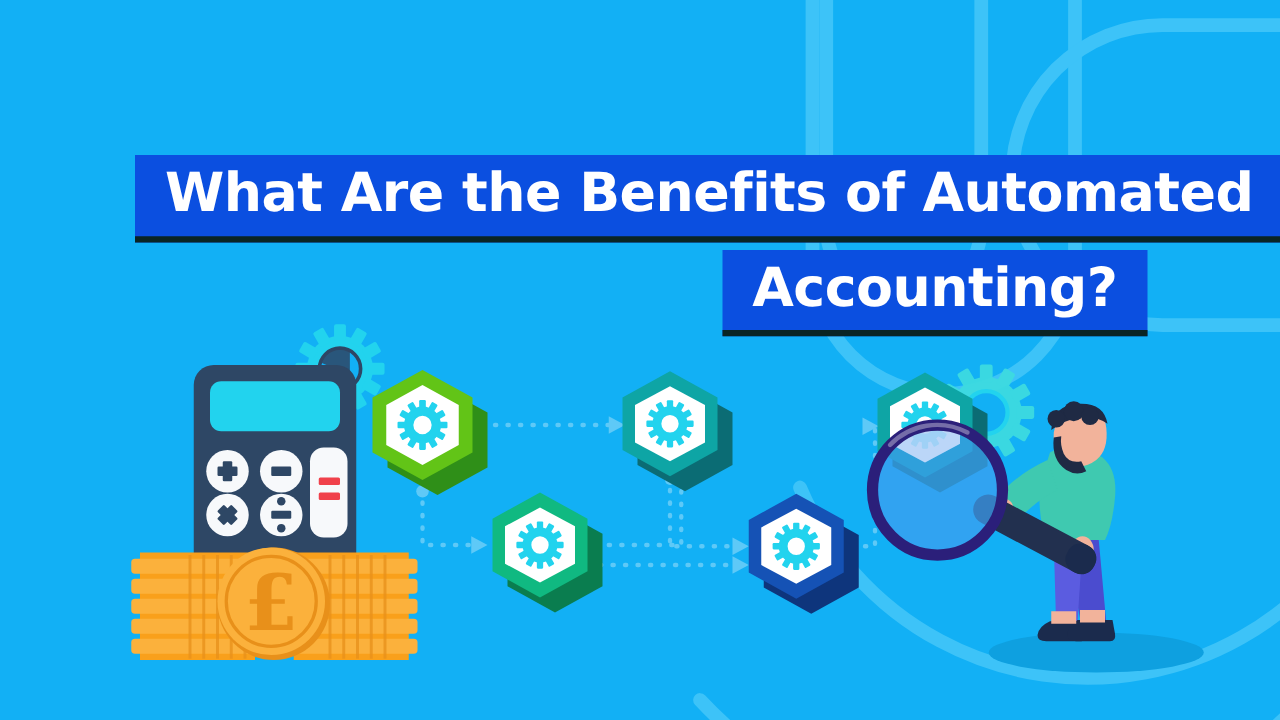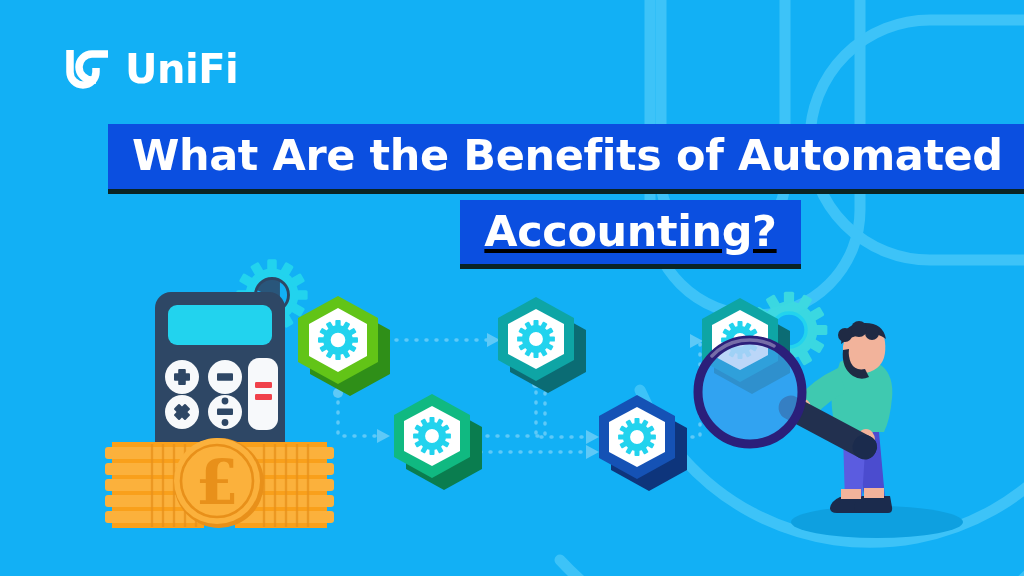--- a/index.html
+++ b/index.html
@@ -19,21 +19,21 @@
   #logo-mark{width:52px;height:50px;display:block;}
   #logo-text{
     color:#ffffff;font-size:40px;font-weight:700;letter-spacing:-0.5px;
     line-height:1;font-family:"DejaVu Sans","Liberation Sans",sans-serif;
   }
 
   
   #headline{position:absolute;left:0;top:124px;width:918px;}
   .hl-row{display:flex;}
   .hl-row.r1{justify-content:flex-start;padding-left:108px;}
-  .hl-row.r2{justify-content:center;padding-left:343px;margin-top:6px;text-decoration:underline;}
+  .hl-row.r2{justify-content:flex-end;padding-left:343px;margin-top:6px;}
   .hl-box{
     position:relative;background:#0b4fe0;
     padding:9px 24px 11px 24px;
     border-bottom:5px solid #0a2424;
     box-sizing:border-box;
   }
   .hl-text{
     color:#ffffff;font-size:43px;font-weight:700;line-height:1.04;
     letter-spacing:-0.4px;white-space:nowrap;
     font-family:"DejaVu Sans","Liberation Sans",sans-serif;
@@ -52,29 +52,20 @@
     <g fill="none" stroke="#3dc3f8" stroke-width="11" stroke-linecap="round">
 
       <path d="M 860 -40 L 860 210 A 105 105 0 0 1 650 210 L 650 -40"></path>
       <path d="M 1090 20 L 930 20 A 120 120 0 0 0 930 260 L 1090 260"></path>
       <path d="M 785 -40 L 785 180 A 62 62 0 0 1 661 180 L 661 -40"></path>
       <path d="M 1120 300 A 250 250 0 0 1 640 390"></path>
       <path d="M 1120 420 A 330 330 0 0 1 560 560"></path>
     </g>
   </svg>
 
-  <div id="logo">
-    <svg id="logo-mark" viewBox="0 0 52 50" xmlns="http://www.w3.org/2000/svg">
-      <g fill="none" stroke="#ffffff" stroke-width="7.5" stroke-linecap="butt">
-        <path d="M 8 6 L 8 28 A 13 13 0 0 0 34 28 L 34 24"></path>
-        <path d="M 46 10 L 30 10 A 13 13 0 0 0 30 36 L 34 36"></path>
-      </g>
-    </svg>
-    <span id="logo-text">UniFi</span>
-  </div>
 
   <div id="headline">
     <div class="hl-row r1">
       <div class="hl-box">
         <div class="hl-text">What Are the Benefits of Automated</div>
       </div>
     </div>
     <div class="hl-row r2">
       <div class="hl-box">
         <div class="hl-text">Accounting?</div>

